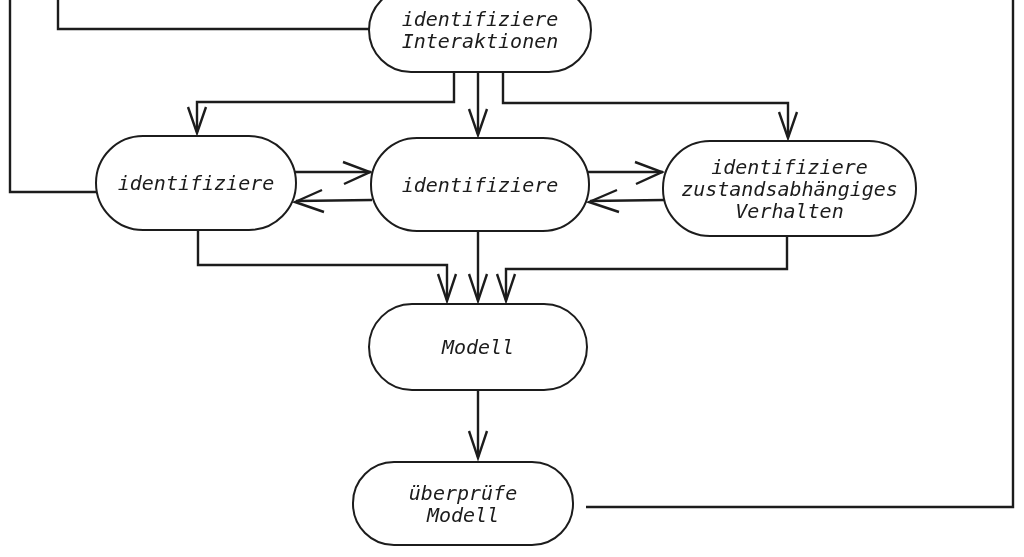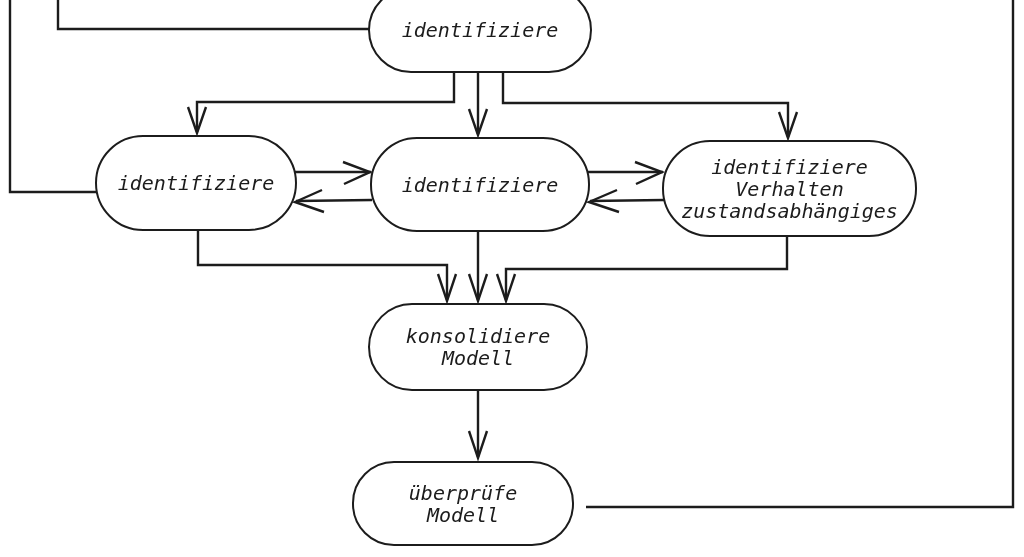--- a/index.html
+++ b/index.html
@@ -109,38 +109,38 @@
     </g>
 
     <g>
       <polyline points="478,388 478,457"></polyline>
       <polyline points="469,431 478,458 487,431"></polyline>
     </g>
   </svg>
 
   <div class="node" id="n-interaktionen">
     <span>identifiziere</span>
+    <span>Interaktionen</span>
   </div>
 
   <div class="node" id="n-assoziationen">
     <span>identifiziere</span>
   </div>
 
   <div class="node" id="n-attribute">
     <span>identifiziere</span>
   </div>
 
   <div class="node" id="n-verhalten">
     <span>identifiziere</span>
+    <span>zustandsabhängiges</span>
     <span>Verhalten</span>
-    <span>zustandsabhängiges</span>
   </div>
 
   <div class="node" id="n-konsolidiere">
-    <span>konsolidiere</span>
     <span>Modell</span>
   </div>
 
   <div class="node" id="n-ueberpruefe">
     <span>überprüfe</span>
     <span>Modell</span>
   </div>
 
 </div>
 

